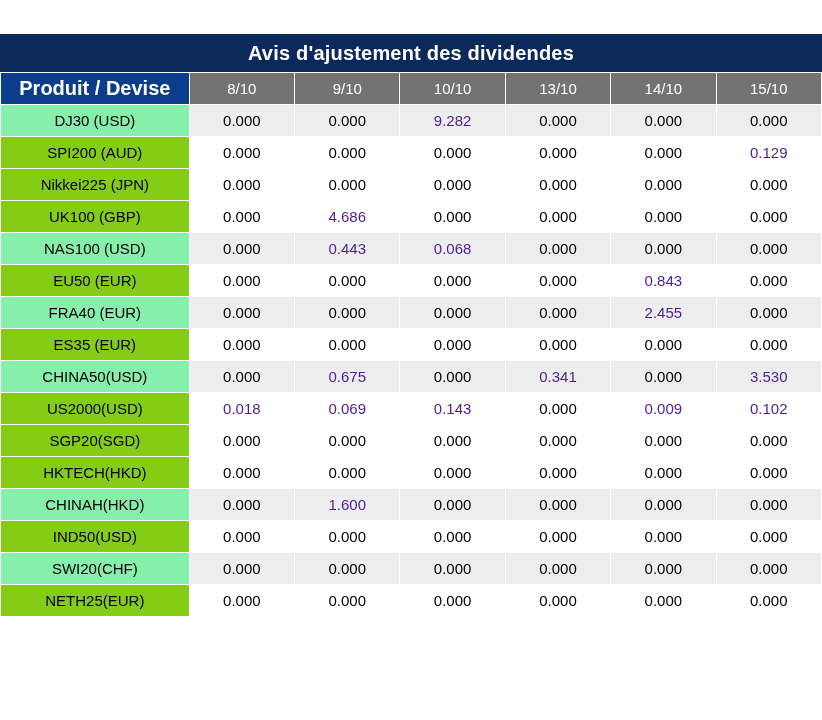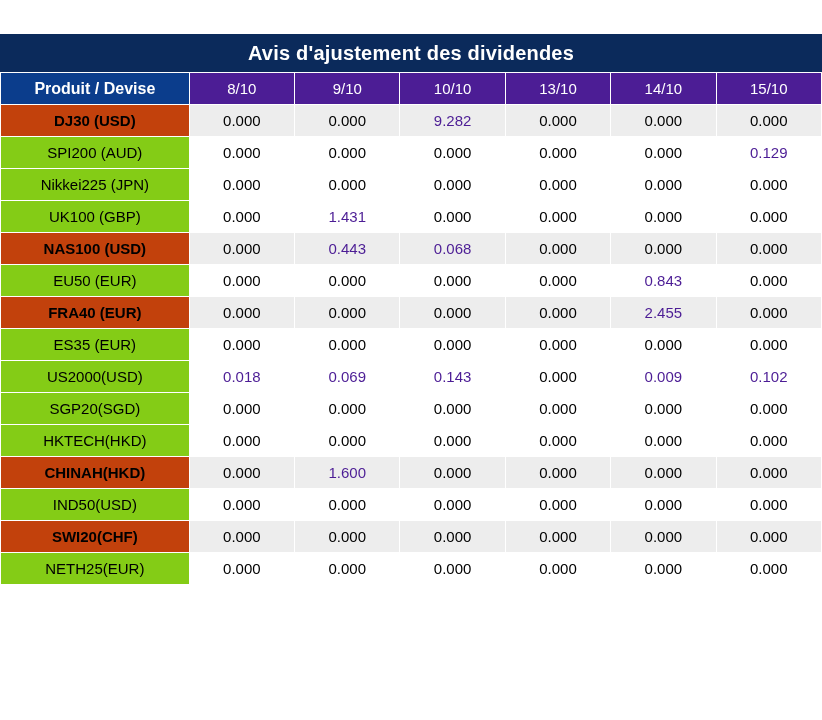--- a/index.html
+++ b/index.html
@@ -39,43 +39,42 @@
   }
   table.dividends th, table.dividends td {
     border: 1px solid #ffffff;
     font-size: 15px;
     height: 31px;
     padding: 0;
     text-align: center;
     vertical-align: middle;
   }
   thead th {
-    background: #4c1d95;
+    background: #737373;
     color: #ffffff;
     font-weight: bold;
     font-size: 15px;
   }
   thead th.col-product {
     background: #0b3d8c;
-    font-size: 16px;
+    font-size: 20px;
   }
   thead th.col-date {
     font-weight: normal;
     font-size: 15px;
   }
   td.product {
     background: #84cc16;
     color: #000000;
     font-size: 15px;
     border-right: 1px solid #ffffff;
     border-bottom: 1px solid #ffffff;
   }
   tbody tr.alt td.product {
-    background: #c2410c;
-    font-weight: bold;
+    background: #86efac;
   }
   td.value {
     background: #ffffff;
     color: #000000;
     border-left: 1px solid #d0d0d0;
     border-right: 1px solid #d0d0d0;
     border-top: 1px solid #e2e2e2;
     border-bottom: 1px solid #e2e2e2;
   }
   tbody tr.alt td.value {
@@ -138,21 +137,21 @@
           <td class="value">0.000</td>
           <td class="value">0.000</td>
           <td class="value">0.000</td>
           <td class="value">0.000</td>
           <td class="value">0.000</td>
           <td class="value">0.000</td>
         </tr>
         <tr class="">
           <td class="product">UK100 (GBP)</td>
           <td class="value">0.000</td>
-          <td class="value hl">1.431</td>
+          <td class="value hl">4.686</td>
           <td class="value">0.000</td>
           <td class="value">0.000</td>
           <td class="value">0.000</td>
           <td class="value">0.000</td>
         </tr>
         <tr class="alt">
           <td class="product">NAS100 (USD)</td>
           <td class="value">0.000</td>
           <td class="value hl">0.443</td>
           <td class="value hl">0.068</td>
@@ -179,20 +178,29 @@
           <td class="value">0.000</td>
         </tr>
         <tr class="">
           <td class="product">ES35 (EUR)</td>
           <td class="value">0.000</td>
           <td class="value">0.000</td>
           <td class="value">0.000</td>
           <td class="value">0.000</td>
           <td class="value">0.000</td>
           <td class="value">0.000</td>
+        </tr>
+        <tr class="alt">
+          <td class="product">CHINA50(USD)</td>
+          <td class="value">0.000</td>
+          <td class="value hl">0.675</td>
+          <td class="value">0.000</td>
+          <td class="value hl">0.341</td>
+          <td class="value">0.000</td>
+          <td class="value hl">3.530</td>
         </tr>
         <tr class="">
           <td class="product">US2000(USD)</td>
           <td class="value hl">0.018</td>
           <td class="value hl">0.069</td>
           <td class="value hl">0.143</td>
           <td class="value">0.000</td>
           <td class="value hl">0.009</td>
           <td class="value hl">0.102</td>
         </tr>

